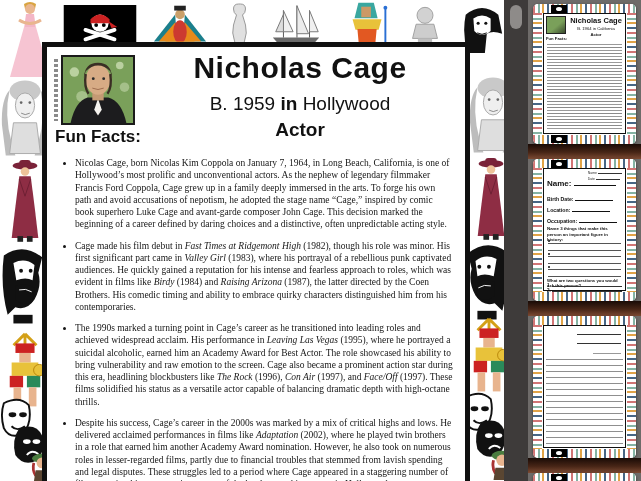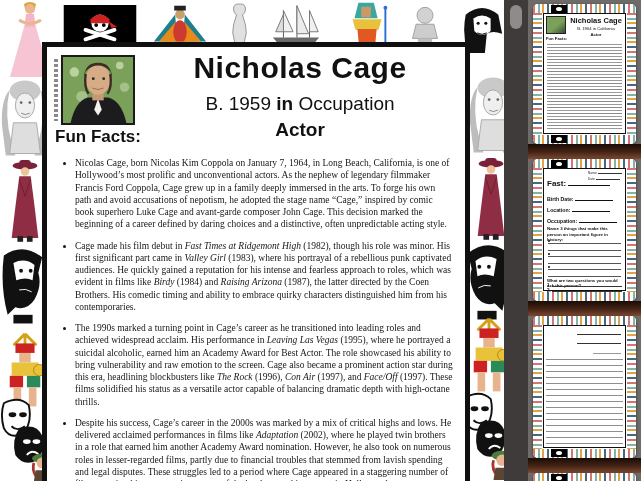--- a/index.html
+++ b/index.html
@@ -314,21 +314,21 @@
             <circle cx="32" cy="23" r="1.5" fill="#2a2a2a"></circle>
             <circle cx="43" cy="23" r="1.5" fill="#2a2a2a"></circle>
             <path d="M31 33 Q37 36 43 33" stroke="#9c6b4e" fill="none"></path>
           </svg>
       </div>
       <div id="title-block">
         <div id="page-title">Nicholas Cage</div>
         <div id="page-subtitle">
           <span>B. 1959</span>
           <span class="bold">in</span>
-          <span>Occupation</span>
+          <span>Hollywood</span>
         </div>
         <div id="page-role">Actor</div>
       </div>
       <div id="fun-facts-label">Fun Facts:</div>
     </div>
     <ul id="facts">
         <li><span>Nicolas Cage, born Nicolas Kim Coppola on January 7, 1964, in Long Beach, California, is one of Hollywood’s most prolific and unconventional actors. As the nephew of legendary filmmaker Francis Ford Coppola, Cage grew up in a family deeply immersed in the arts. To forge his own path and avoid accusations of nepotism, he adopted the stage name “Cage,” inspired by comic book superhero Luke Cage and avant-garde composer John Cage. This decision marked the beginning of a career defined by daring choices and a distinctive, often unpredictable acting style.</span></li>
         <li><span>Cage made his film debut in </span><i>Fast Times at Ridgemont High</i><span> (1982), though his role was minor. His first significant part came in </span><i>Valley Girl</i><span> (1983), where his portrayal of a rebellious punk captivated audiences. He quickly gained a reputation for his intense and fearless approach to roles, which was evident in films like </span><i>Birdy</i><span> (1984) and </span><i>Raising Arizona</i><span> (1987), the latter directed by the Coen Brothers. His comedic timing and ability to embrace quirky characters distinguished him from his contemporaries.</span></li>
         <li><span>The 1990s marked a turning point in Cage’s career as he transitioned into leading roles and achieved widespread acclaim. His performance in </span><i>Leaving Las Vegas</i><span> (1995), where he portrayed a suicidal alcoholic, earned him an Academy Award for Best Actor. The role showcased his ability to bring vulnerability and raw emotion to the screen. Cage also became a prominent action star during this era, headlining blockbusters like </span><i>The Rock</i><span> (1996), </span><i>Con Air</i><span> (1997), and </span><i>Face/Off</i><span> (1997). These films solidified his status as a versatile actor capable of balancing dramatic depth with high-octane thrills.</span></li>
         <li><span>Despite his success, Cage’s career in the 2000s was marked by a mix of critical highs and lows. He delivered acclaimed performances in films like </span><i>Adaptation</i><span> (2002), where he played twin brothers in a role that earned him another Academy Award nomination. However, he also took on numerous roles in lesser-regarded films, partly due to financial troubles that stemmed from lavish spending and legal disputes. These struggles led to a period where Cage appeared in a staggering number of films, earning him a reputation as one of the hardest-working actors in Hollywood.</span></li>
@@ -363,21 +363,21 @@
       <div class="strip" style="left:0;top:0;width:103px;height:9px"></div>
       <div class="strip" style="left:0;top:133px;width:103px;height:9px"></div>
       <div class="strip v" style="left:0;top:9px;width:9px;height:124px"></div>
       <div class="strip v" style="left:94px;top:9px;width:9px;height:124px"></div>
       <div class="miniflag" style="left:18px;top:1px"></div>
       <div class="t-page">
         <div class="t2-corner">
           <span>Name</span><span class="ln"></span><br>
           <span>Date</span><span class="ln"></span>
         </div>
-        <div class="t2-name"><span>Fast:</span> <span class="ln"></span></div>
+        <div class="t2-name"><span>Name:</span> <span class="ln"></span></div>
         <div class="t2-row" style="top:27px"><span>Birth Date:</span> <span class="ln"></span></div>
         <div class="t2-row" style="top:38px"><span>Location:</span> <span class="ln"></span></div>
         <div class="t2-row" style="top:49px"><span>Occupation:</span> <span class="ln"></span></div>
         <div class="t2-prompt">Name 3 things that make this person an important figure in history:</div>
         <div class="t2-bullet" style="top:71px"></div>
         <div class="t2-bullet" style="top:84px"></div>
         <div class="t2-bullet" style="top:97px"></div>
         <div class="t2-q">What are two questions you would ask this person?</div>
         <div class="t2-num" style="top:114px"><span>1.</span> <span class="ln"></span></div>
         <div class="t2-num" style="top:119px"><span>2.</span> <span class="ln"></span></div>

